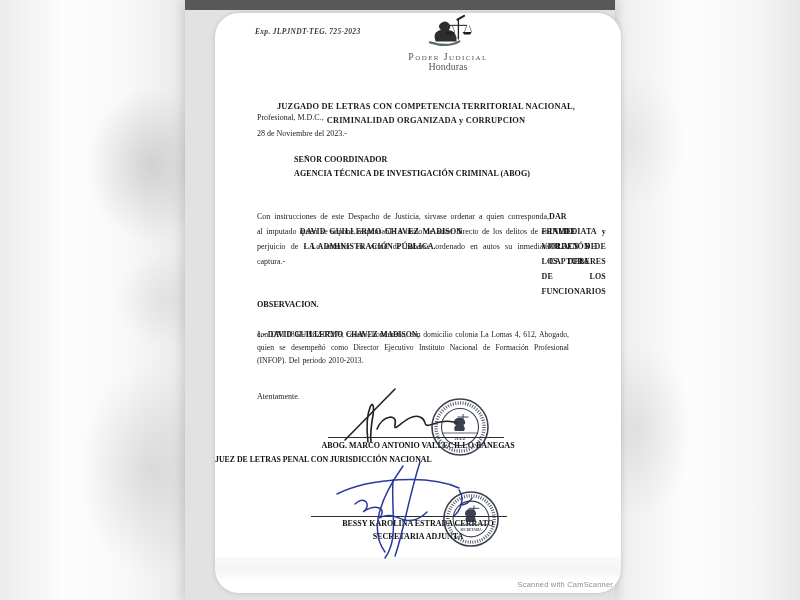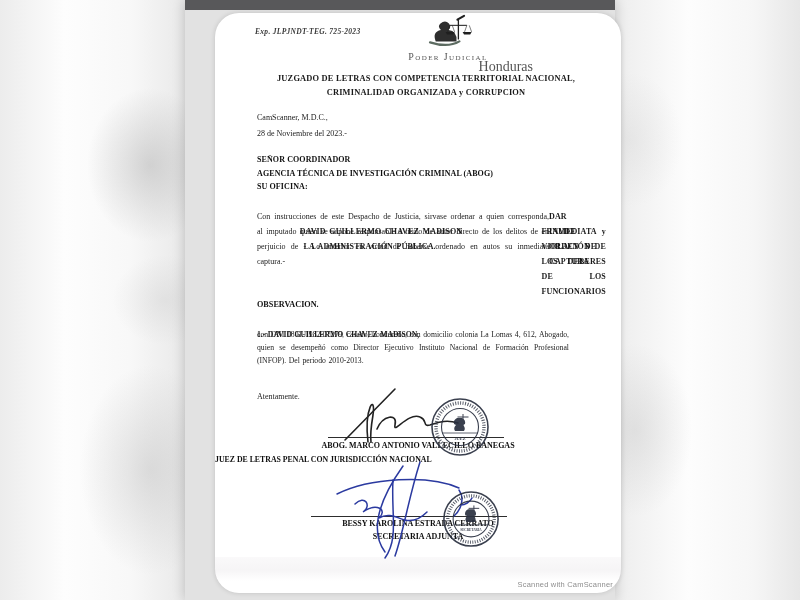--- a/index.html
+++ b/index.html
@@ -31,32 +31,32 @@
   #document-page *{position:absolute;}
 
   .t{color:#1c1c1c;}
   #exp-number{left:40px;top:14px;font-style:italic;font-weight:bold;font-size:7.5px;
     letter-spacing:.3px;color:#3a3a3a;}
 
   #judicial-logo{left:50%;top:1px;width:170px;transform:translateX(-50%) translateX(30px);
     text-align:center;}
   #judicial-logo *{position:static;}
   #logo-title{font-variant:small-caps;font-size:10px;letter-spacing:1.4px;color:#555;line-height:10px;}
-  #logo-subtitle{font-size:14px;color:#555;line-height:10px;text-align:right;}
+  #logo-subtitle{font-size:10px;color:#555;line-height:10px;}
 
   .court-title{left:16px;right:0;text-align:center;font-weight:bold;font-size:8.4px;
-    letter-spacing:.2px;color:#191919;}
+    letter-spacing:.2px;color:#191919;margin-top:28px;}
   #court-title-1{top:61px;}
   #court-title-2{top:75px;}
 
   #place-line{left:42px;top:100px;font-size:8px;}
   #date-line{left:42px;top:116px;font-size:8px;}
 
   #addressee-block{left:42px;top:140px;font-weight:bold;font-size:8px;color:#101010;}
-  #addressee-block .addr-line{position:static;line-height:13.5px;letter-spacing:.1px;}
+  #addressee-block .addr-line{position:static;line-height:13.5px;letter-spacing:.1px;margin-left:37px;}
 
   #body-paragraph{left:42px;top:196px;width:292px;font-size:8px;line-height:15px;
     text-align:justify;word-spacing:1.4px;color:#1b1b1b;}
   #body-paragraph b{letter-spacing:.15px;}
 
   #observation-heading{left:42px;top:287px;font-weight:bold;font-size:8.2px;color:#101010;text-align:right;}
   #observation-paragraph{left:42px;top:316px;width:312px;font-size:7.7px;line-height:12.8px;
     text-align:justify;word-spacing:.6px;color:#1b1b1b;}
 
   #closing-line{left:42px;top:379px;font-size:8px;}
@@ -107,27 +107,26 @@
         <path d="M23.5,19 h9.5 l-1.5,2.6 h-6.5 z" fill="#1f1f1f"></path>
         <path d="M41.5,19 h9.5 l-1.5,2.6 h-6.5 z" fill="#1f1f1f"></path>
       </svg>
       <div id="logo-title">Poder Judicial</div>
       <div id="logo-subtitle">Honduras</div>
     </div>
 
     <div id="court-title-1" class="court-title">JUZGADO DE LETRAS CON COMPETENCIA TERRITORIAL NACIONAL,</div>
     <div id="court-title-2" class="court-title">CRIMINALIDAD ORGANIZADA y CORRUPCION</div>
 
-    <div id="place-line" class="t">CamScanner, M.D.C.,</div>
+    <div id="place-line" class="t">Profesional, M.D.C.,</div>
     <div id="date-line" class="t">28 de Noviembre del 2023.-</div>
 
     <div id="addressee-block">
         <div class="addr-line">SEÑOR COORDINADOR</div>
         <div class="addr-line">AGENCIA TÉCNICA DE INVESTIGACIÓN CRIMINAL (ABOG)</div>
-        <div class="addr-line">SU OFICINA:</div>
       </div>
 
     <div id="body-paragraph">Con instrucciones de este Despacho de Justicia, sirvase ordenar a quien corresponda, <b>DAR INMEDIATA ORDEN DE CAPTURA</b> al imputado <b>DAVID GUILLERMO CHAVEZ MADISON</b> quien se supone responsable a título de autor directo de los delitos de <b>FRAUDE y VIOLACIÓN DE LOS DEBERES DE LOS FUNCIONARIOS</b> en perjuicio de <b>LA ADMINISTRACIÓN PÚBLICA.</b>- Lo anterior en virtud de haberse ordenado en autos su inmediata captura.-</div>
 
     <div id="observation-heading">OBSERVACION.</div>
     <div id="observation-paragraph"><b>1.- DAVID GUILLERMO CHAVEZ MADISON,</b> con DNI 0801-1982-07279, casado, hondureño, con domicilio colonia La Lomas 4, 612, Abogado, quien se desempeñó como Director Ejecutivo Instituto Nacional de Formación Profesional (INFOP). Del periodo 2010-2013.</div>
 
     <div id="closing-line" class="t">Atentamente.</div>
 
     <svg id="judge-signature-svg" width="200" height="62" viewBox="0 0 200 62">

